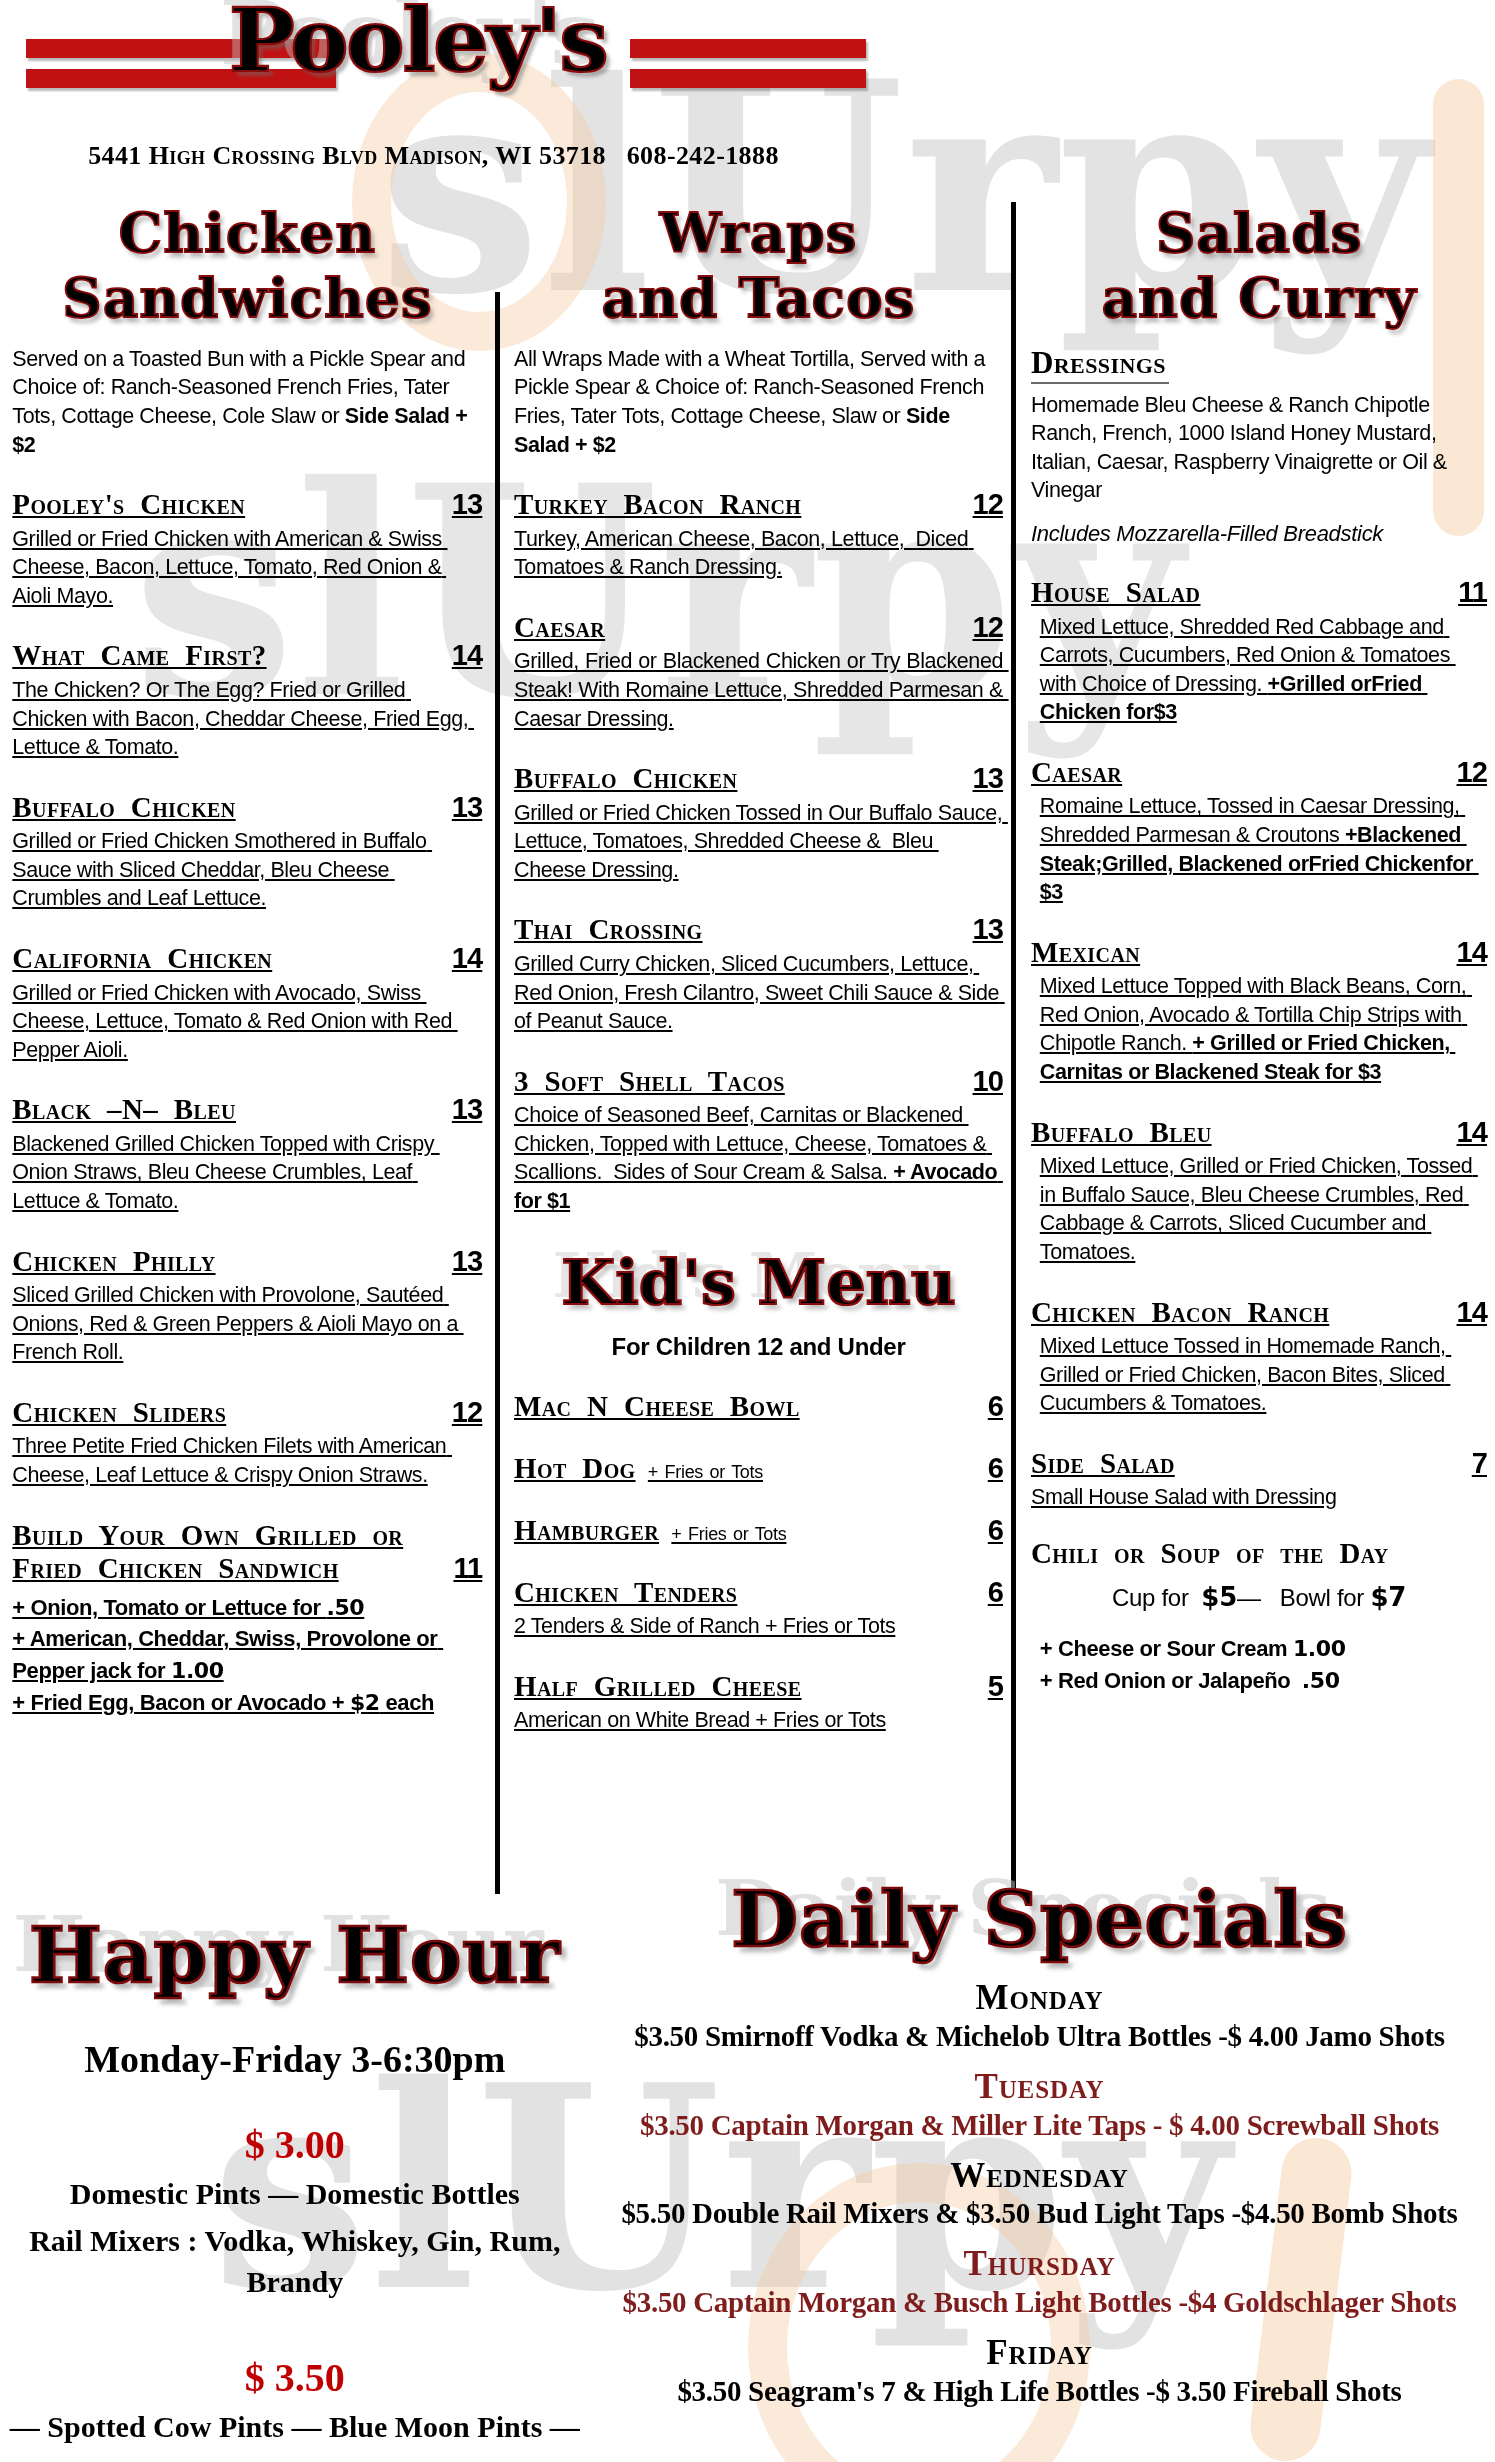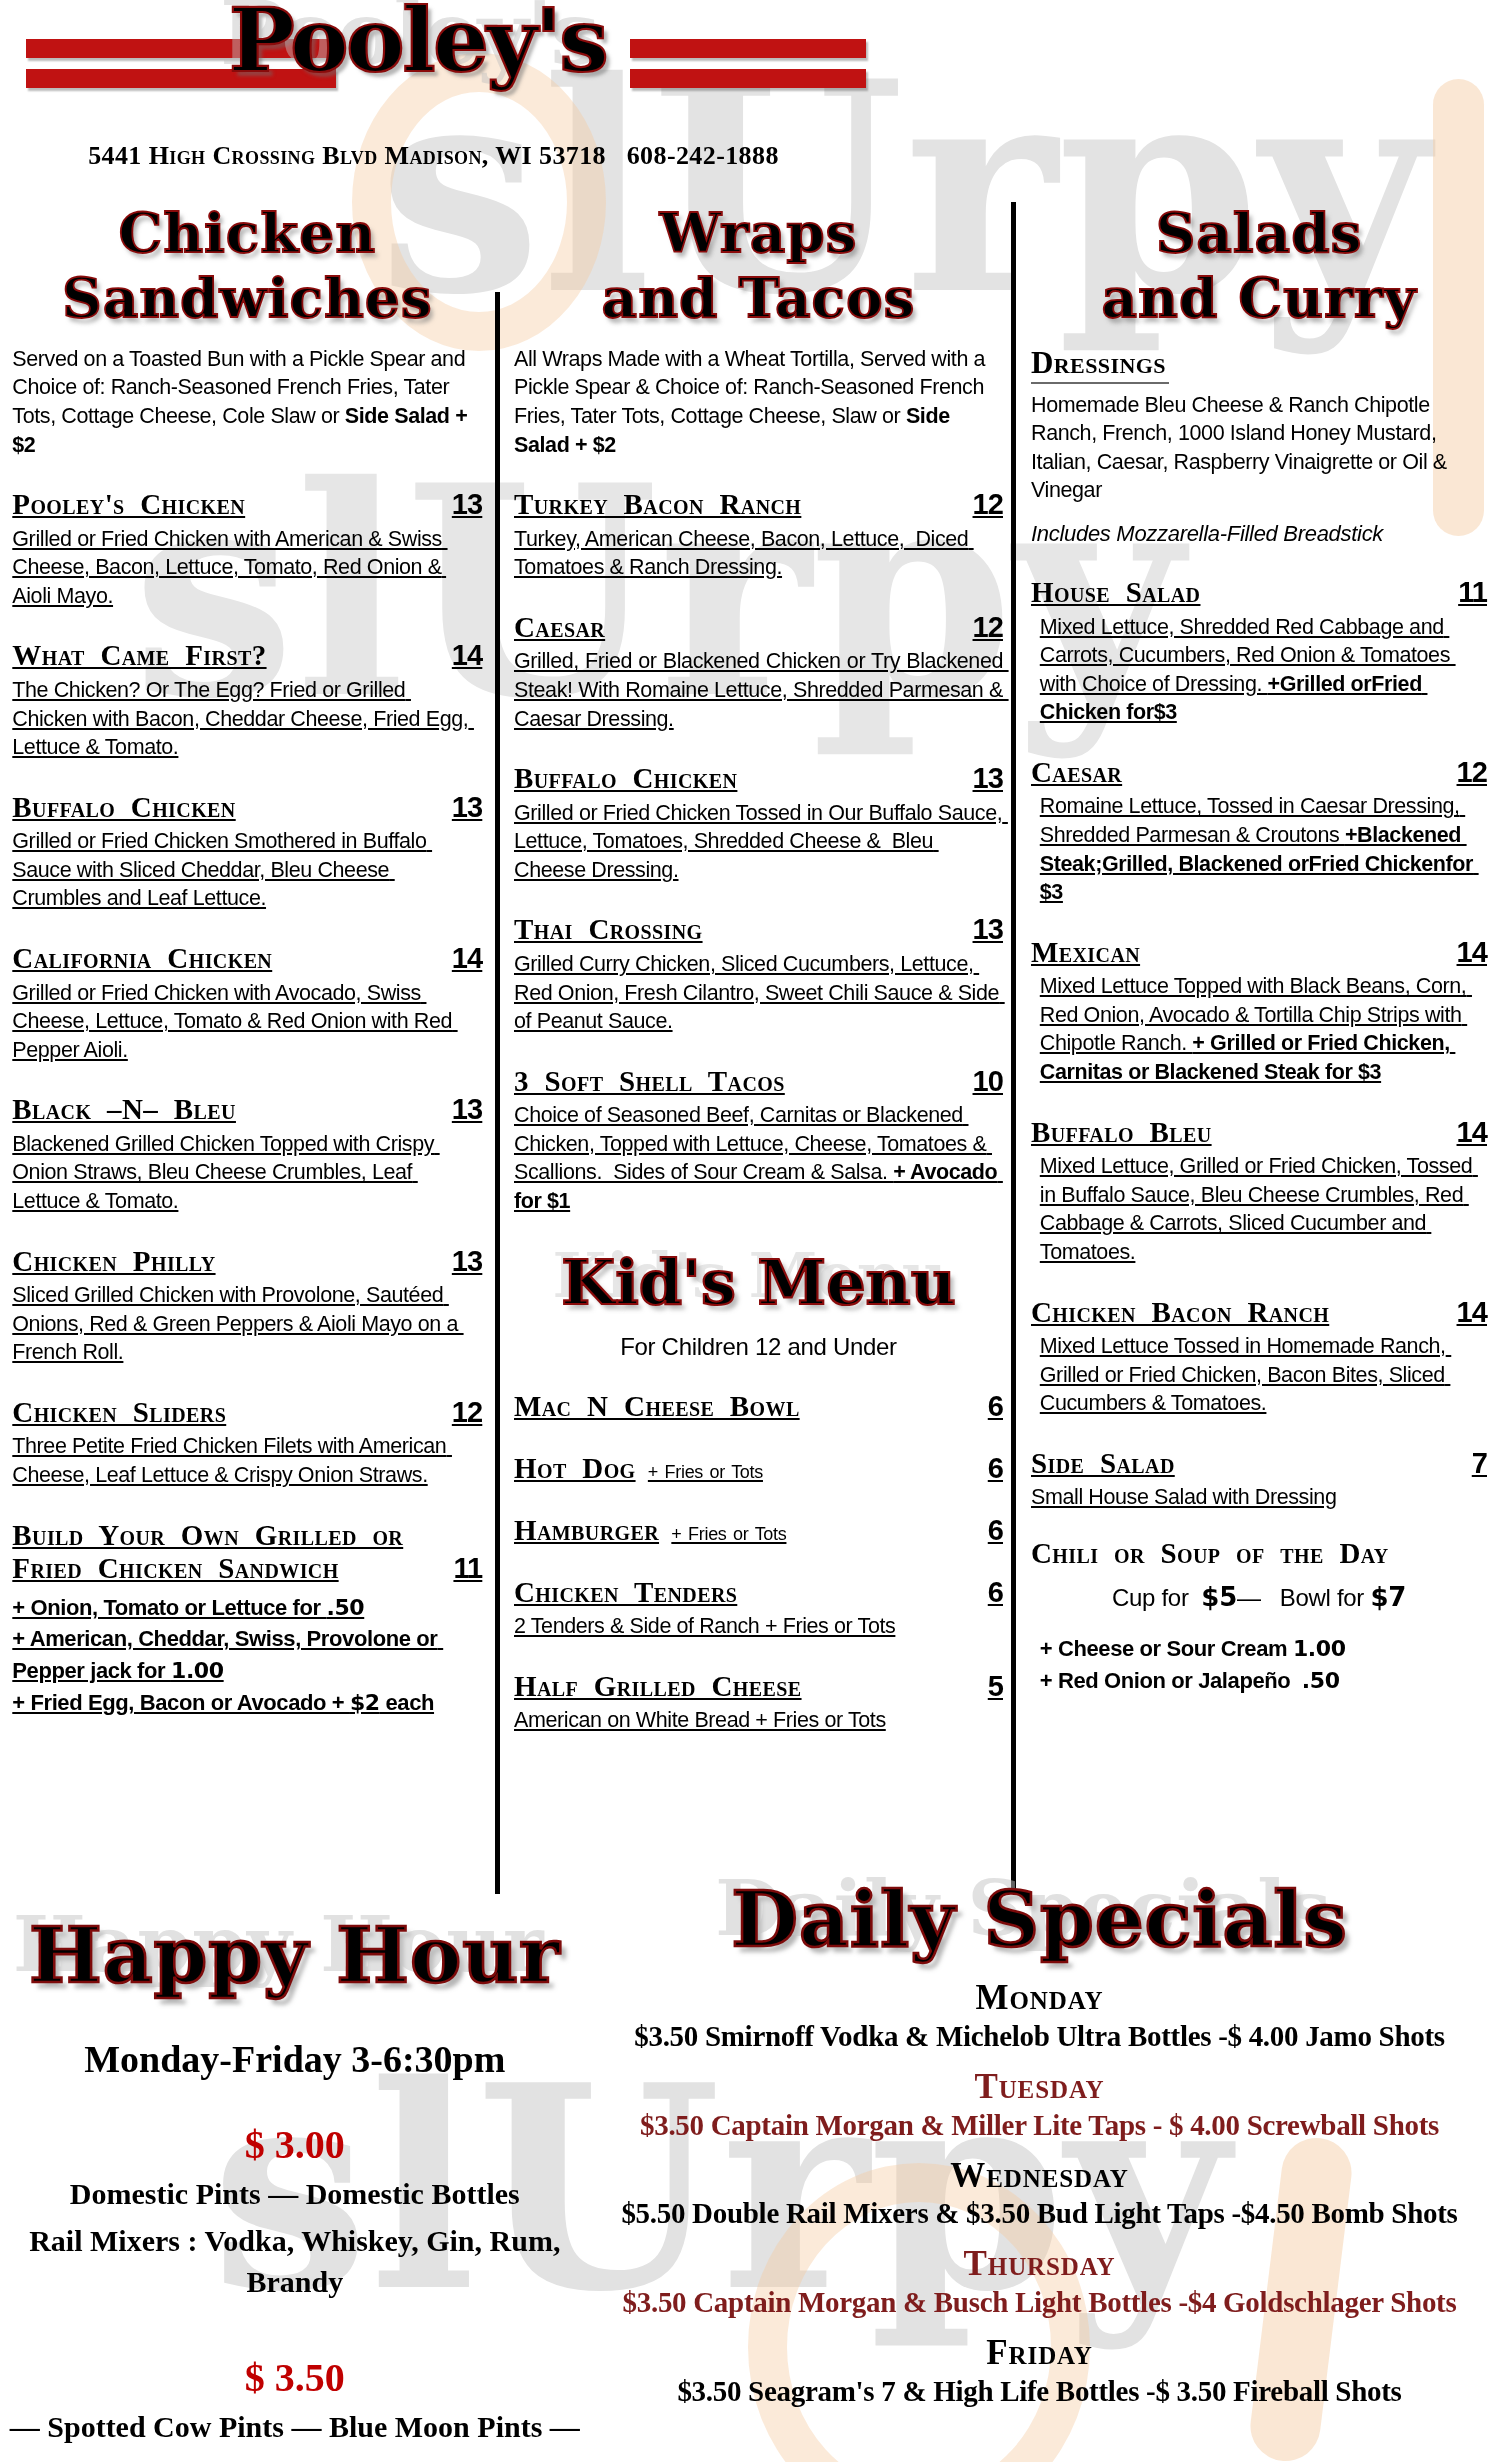--- a/index.html
+++ b/index.html
@@ -53,21 +53,21 @@
   .col3 .item-desc { padding-left:8.8px; }
   .addons { margin-top:7px; }
   .addon-line { font-size:22px; font-weight:bold; line-height:1.45; letter-spacing:-0.4px; white-space:pre-wrap; }
   .amt { font-family:"DejaVu Sans", sans-serif; font-weight:bold; font-size:22px; }
   
   .kids-title {
     text-align:center; font-family:"DejaVu Serif", serif; font-weight:bold; font-size:62px;
     -webkit-text-stroke:2.2px #8a0b0b; margin-top:30px;
     text-shadow:-8.8px -7px 0 rgba(200,200,200,.45), 4.4px 5.3px 4.4px rgba(120,120,120,.5);
   }
-  .kids-sub { text-align:center; font-weight:normal; font-size:24px; margin-top:14px; letter-spacing:-0.3px; }
+  .kids-sub { text-align:center; font-weight:bold; font-size:24px; margin-top:14px; letter-spacing:-0.3px; }
   .kid-suffix { font-family:"Liberation Sans", sans-serif; font-variant:normal; font-weight:normal;
     font-size:18px; word-spacing:1.8px; letter-spacing:-0.3px; margin-left:12.3px; }
   
   .dressings-title {
     font-family:"Liberation Serif", serif; font-variant:small-caps; font-weight:bold; font-size:31px;
     letter-spacing:0.4px; border-bottom:2.6px solid #6a6a6a; display:inline-block; padding:0 3.5px 0.9px 0;
   }
   .dressings-text { font-size:21.5px; line-height:1.33; letter-spacing:-0.4px; margin-top:7px; }
   .includes-note { font-style:italic; font-size:22px; letter-spacing:-0.3px; margin:16px 0 0 0; }
   .chili { margin-top:24.6px; }

